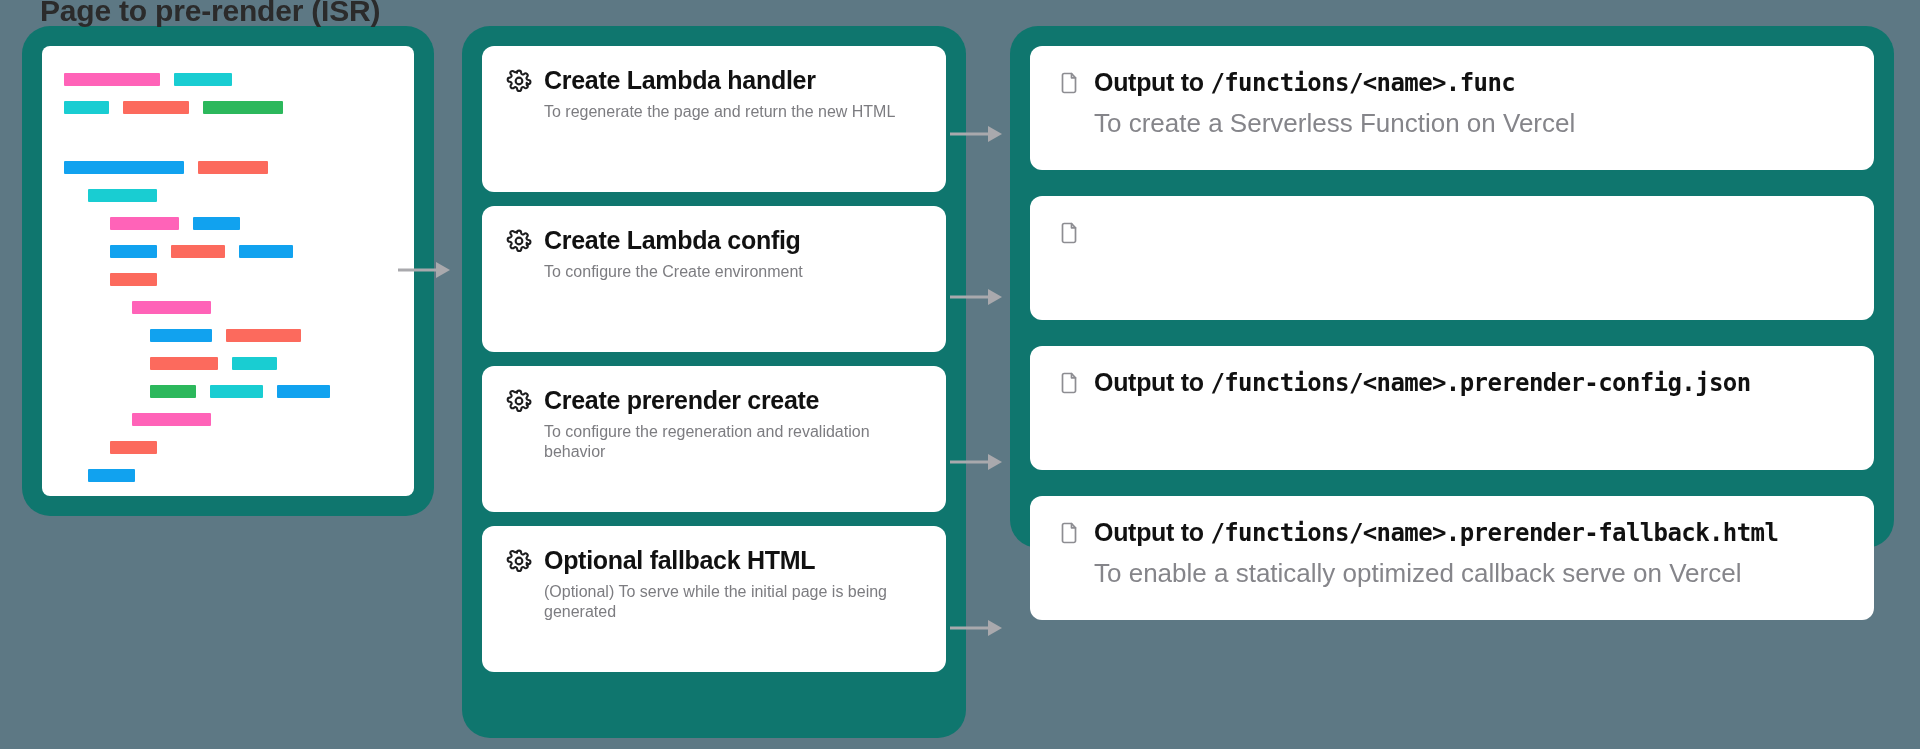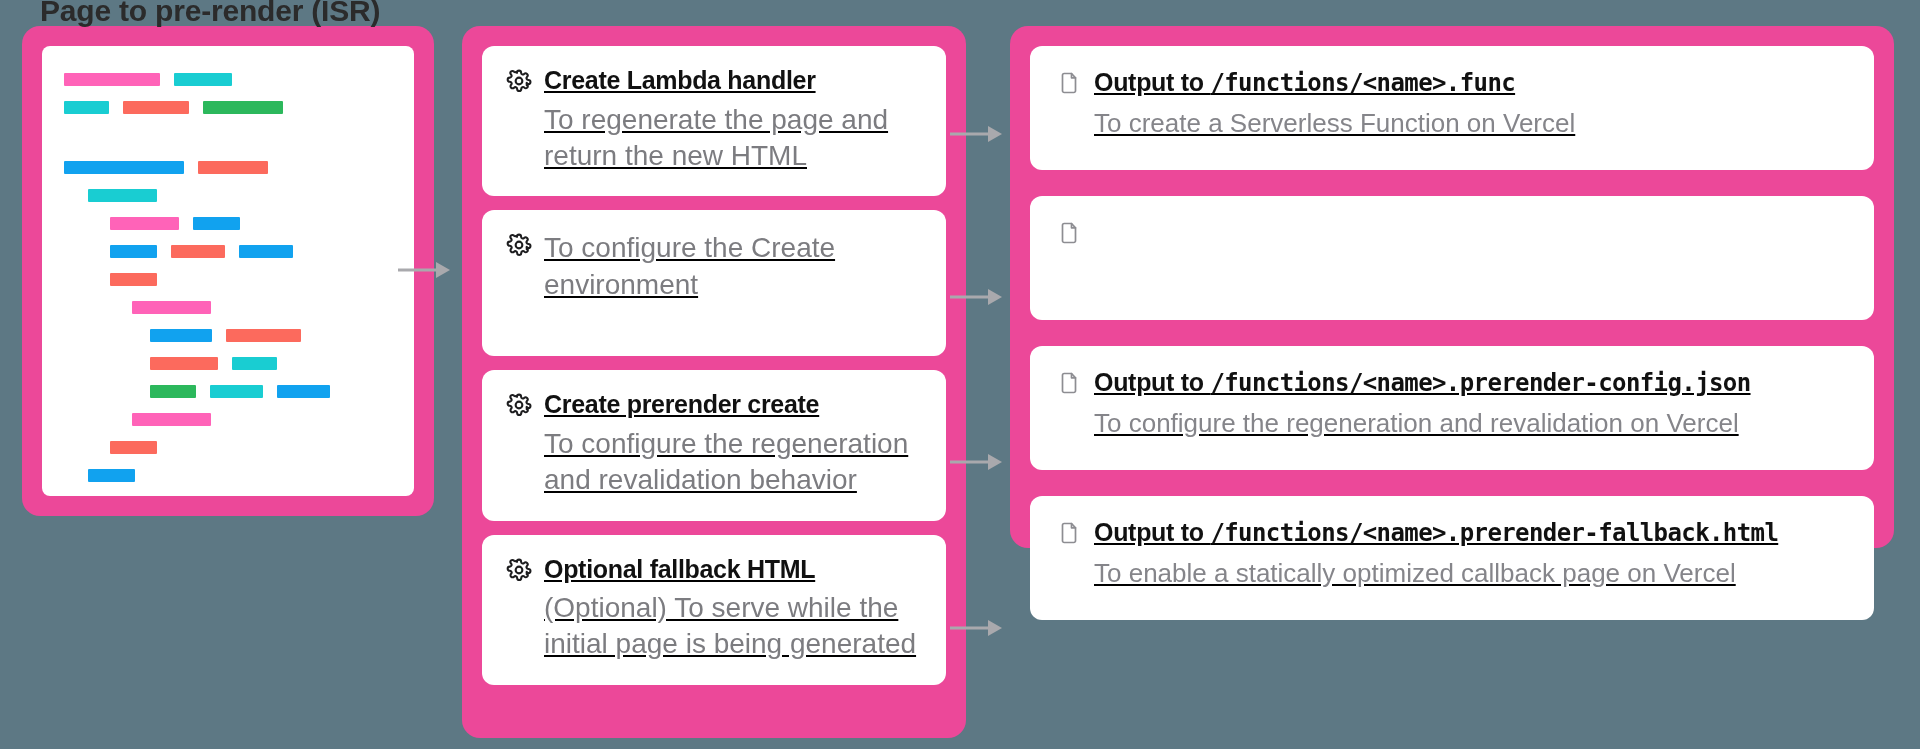--- a/index.html
+++ b/index.html
@@ -23,24 +23,23 @@
     font-size: 30px;
     font-weight: 700;
     color: #2b2b2b;
     letter-spacing: -0.2px;
     z-index: 5;
     white-space: nowrap;
   }
 
   
   .group {
-    background: #ec4899;
-    border-radius: 18px;
+    background: #0f766e;
+    border-radius: 28px;
     box-sizing: border-box;
-    text-decoration: underline;
   }
 
   .group-source {
     position: absolute;
     left: 22px;
     top: 26px;
     width: 412px;
     height: 490px;
     padding: 20px;
   }
@@ -124,21 +123,21 @@
     letter-spacing: -0.3px;
     margin: 0 0 6px 0;
   }
   .card-title .mono {
     font-family: "DejaVu Sans Mono", "Liberation Mono", monospace;
     font-weight: 700;
     font-size: 24px;
     letter-spacing: -0.6px;
   }
   .card-desc {
-    font-size: 28px;
+    font-size: 16px;
     color: #7c7c80;
     line-height: 1.3;
     margin: 0;
   }
   .out-card .card-title { margin-bottom: 9px; }
   .out-card .card-desc { font-size: 26px; color: #85858a; }
 
   
   .arrow {
     position: absolute;
@@ -237,20 +236,21 @@
       </div>
     </div>
     <div class="card step-card">
       <div class="card-icon gear">
         <svg width="26" height="26" viewBox="0 0 24 24" fill="none" stroke="currentColor" stroke-width="1.9" stroke-linecap="round" stroke-linejoin="round">
           <circle cx="12" cy="12" r="3.1"></circle>
           <path d="M19.2 13.6a1.6 1.6 0 0 0 .33 1.76l.06.06a1.9 1.9 0 1 1-2.7 2.7l-.05-.06a1.6 1.6 0 0 0-1.77-.32 1.6 1.6 0 0 0-.97 1.47v.17a1.9 1.9 0 1 1-3.82 0v-.09a1.6 1.6 0 0 0-1.05-1.47 1.6 1.6 0 0 0-1.76.32l-.06.06a1.9 1.9 0 1 1-2.7-2.7l.06-.05a1.6 1.6 0 0 0 .32-1.77 1.6 1.6 0 0 0-1.47-.97h-.17a1.9 1.9 0 1 1 0-3.82h.09a1.6 1.6 0 0 0 1.47-1.05 1.6 1.6 0 0 0-.32-1.76l-.06-.06a1.9 1.9 0 1 1 2.7-2.7l.05.06a1.6 1.6 0 0 0 1.77.32h.08A1.6 1.6 0 0 0 10.1 4.5v-.17a1.9 1.9 0 1 1 3.82 0v.09a1.6 1.6 0 0 0 .97 1.47 1.6 1.6 0 0 0 1.77-.32l.06-.06a1.9 1.9 0 1 1 2.7 2.7l-.06.05a1.6 1.6 0 0 0-.32 1.77v.08a1.6 1.6 0 0 0 1.47.97h.17a1.9 1.9 0 1 1 0 3.82h-.09a1.6 1.6 0 0 0-1.47.97z"></path>
         </svg>
       </div>
       <div class="card-body">
+        <div class="card-title">Create Lambda config</div>
         <div class="card-desc">To configure the Create environment</div>
       </div>
     </div>
     <div class="card step-card">
       <div class="card-icon gear">
         <svg width="26" height="26" viewBox="0 0 24 24" fill="none" stroke="currentColor" stroke-width="1.9" stroke-linecap="round" stroke-linejoin="round">
           <circle cx="12" cy="12" r="3.1"></circle>
           <path d="M19.2 13.6a1.6 1.6 0 0 0 .33 1.76l.06.06a1.9 1.9 0 1 1-2.7 2.7l-.05-.06a1.6 1.6 0 0 0-1.77-.32 1.6 1.6 0 0 0-.97 1.47v.17a1.9 1.9 0 1 1-3.82 0v-.09a1.6 1.6 0 0 0-1.05-1.47 1.6 1.6 0 0 0-1.76.32l-.06.06a1.9 1.9 0 1 1-2.7-2.7l.06-.05a1.6 1.6 0 0 0 .32-1.77 1.6 1.6 0 0 0-1.47-.97h-.17a1.9 1.9 0 1 1 0-3.82h.09a1.6 1.6 0 0 0 1.47-1.05 1.6 1.6 0 0 0-.32-1.76l-.06-.06a1.9 1.9 0 1 1 2.7-2.7l.05.06a1.6 1.6 0 0 0 1.77.32h.08A1.6 1.6 0 0 0 10.1 4.5v-.17a1.9 1.9 0 1 1 3.82 0v.09a1.6 1.6 0 0 0 .97 1.47 1.6 1.6 0 0 0 1.77-.32l.06-.06a1.9 1.9 0 1 1 2.7 2.7l-.06.05a1.6 1.6 0 0 0-.32 1.77v.08a1.6 1.6 0 0 0 1.47.97h.17a1.9 1.9 0 1 1 0 3.82h-.09a1.6 1.6 0 0 0-1.47.97z"></path>
         </svg>
       </div>
@@ -321,28 +321,27 @@
     </div>
     <div class="card out-card">
       <div class="card-icon doc">
         <svg width="24" height="26" viewBox="0 0 24 24" fill="none" stroke="currentColor" stroke-width="1.7" stroke-linecap="round" stroke-linejoin="round">
           <path d="M14.5 2.5H7.2A1.7 1.7 0 0 0 5.5 4.2v15.6a1.7 1.7 0 0 0 1.7 1.7h9.6a1.7 1.7 0 0 0 1.7-1.7V6.8z"></path>
           <path d="M14.5 2.5v4.3h4"></path>
         </svg>
       </div>
       <div class="card-body">
         <div class="card-title"><span>Output to </span><span class="mono">/functions/&lt;name&gt;.prerender-config.json</span></div>
-        <div class="card-desc">To configure the regeneration and revalidation on Vercel</div>
       </div>
     </div>
     <div class="card out-card">
       <div class="card-icon doc">
         <svg width="24" height="26" viewBox="0 0 24 24" fill="none" stroke="currentColor" stroke-width="1.7" stroke-linecap="round" stroke-linejoin="round">
           <path d="M14.5 2.5H7.2A1.7 1.7 0 0 0 5.5 4.2v15.6a1.7 1.7 0 0 0 1.7 1.7h9.6a1.7 1.7 0 0 0 1.7-1.7V6.8z"></path>
           <path d="M14.5 2.5v4.3h4"></path>
         </svg>
       </div>
       <div class="card-body">
         <div class="card-title"><span>Output to </span><span class="mono">/functions/&lt;name&gt;.prerender-fallback.html</span></div>
-        <div class="card-desc">To enable a statically optimized callback page on Vercel</div>
+        <div class="card-desc">To enable a statically optimized callback serve on Vercel</div>
       </div>
     </div>
   </div>
 
 </body></html>

